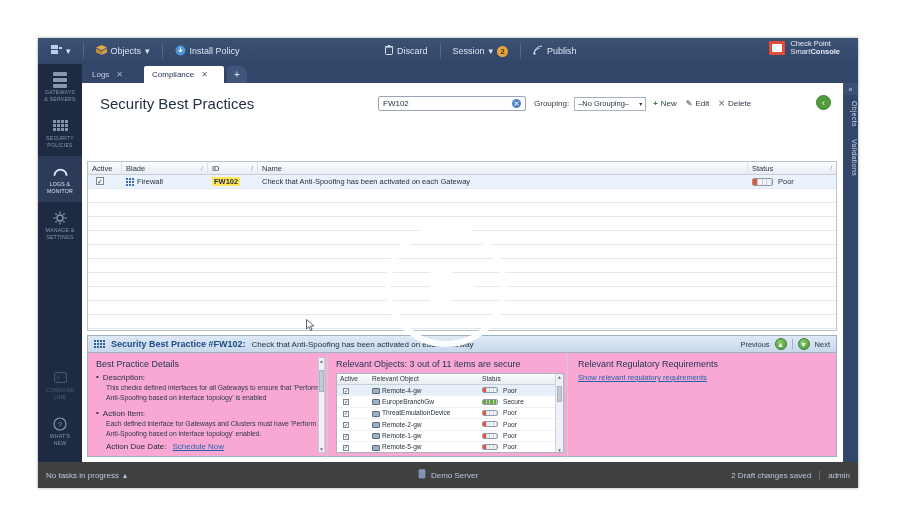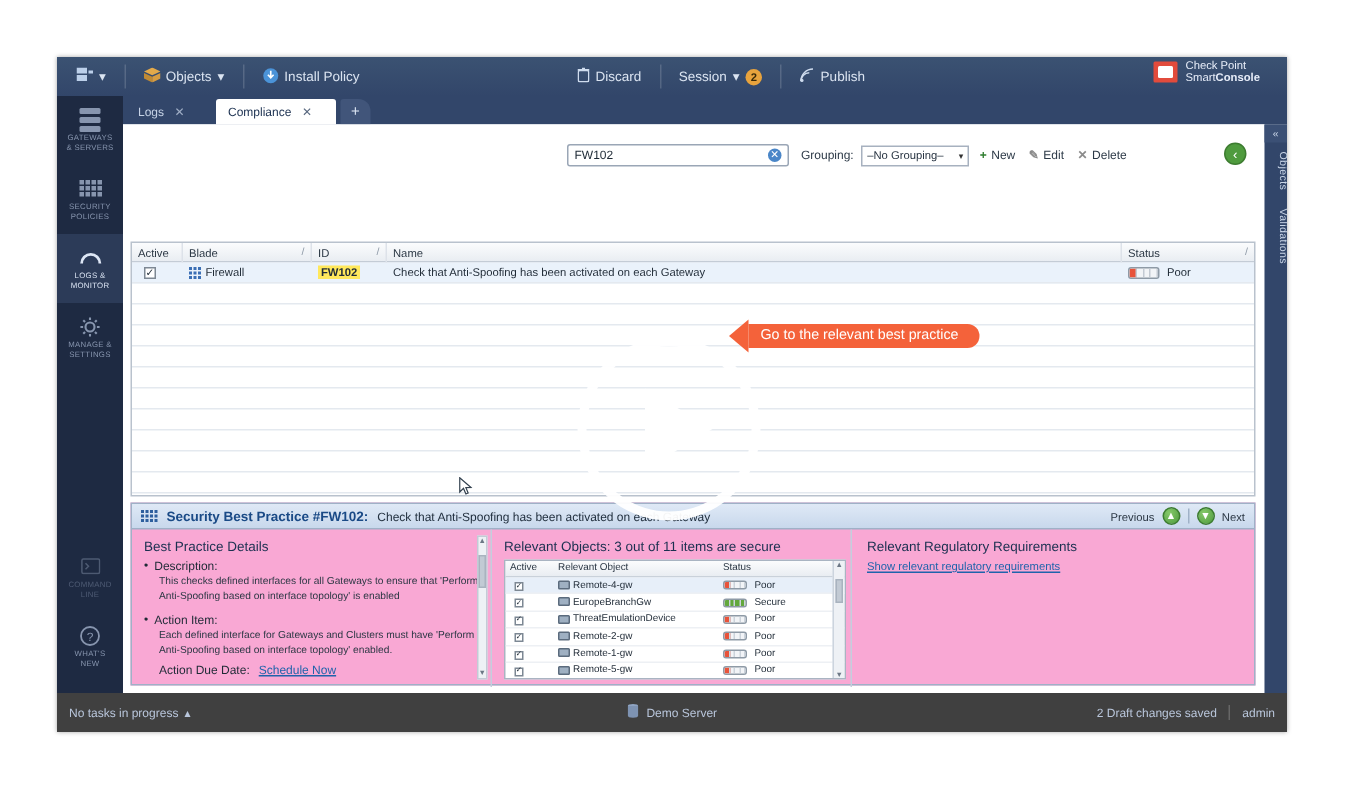--- a/index.html
+++ b/index.html
@@ -500,20 +500,21 @@
       <div class="tab active" style="left:62px;width:80px;">
         <span>Compliance</span>
         <span class="x">✕</span>
       </div>
       <div class="tab-add" style="left:145px;">+</div>
     </div>
 
     <div class="content">
       <div class="page">
 
+        <h1 class="page-title">Security Best Practices</h1>
 
         <div class="searchbox">
           <span>FW102</span>
           <span class="clear">✕</span>
         </div>
 
         <div class="grouping-bar">
           <span>Grouping:</span>
           <div class="combo">
             <span class="cv">–No Grouping–</span>
@@ -601,24 +602,20 @@
           <div class="empty-row"></div>
           <div class="empty-row"></div>
 
           <span class="cursor-arrow">
             <svg width="9" height="12" viewBox="0 0 9 12">
                 <path d="M0.5 0.5 L0.5 10 L3 7.6 L4.6 11.3 L6.1 10.6 L4.6 7.1 L8 7 Z" fill="#fff" stroke="#33414f" stroke-width="0.8"></path>
               </svg>
           </span>
         </div>
 
-        <div class="callout">
-          <span class="tip"></span>
-          <span class="body">Go to the relevant best practice</span>
-        </div>
 
         <div class="details">
           <div class="details-head">
             <span class="dh-icn">
                 <i></i>
                 <i></i>
                 <i></i>
                 <i></i>
                 <i></i>
                 <i></i>

